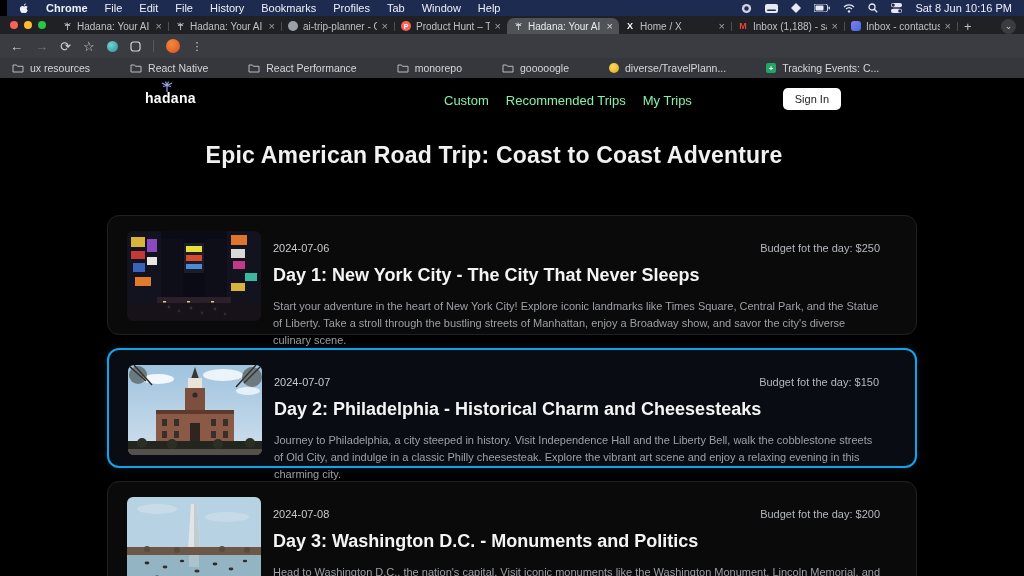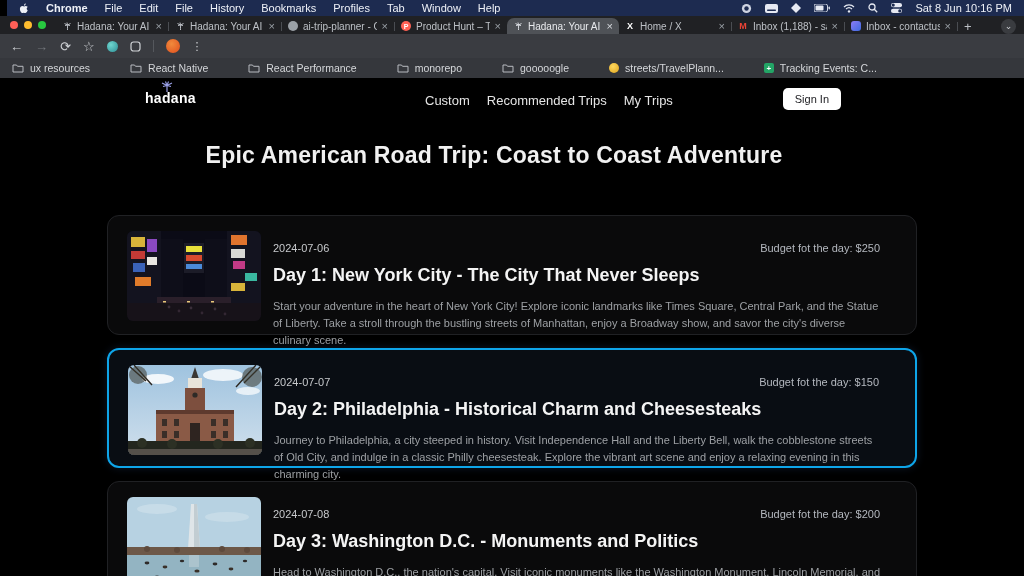--- a/index.html
+++ b/index.html
@@ -67,22 +67,22 @@
   .bm-sheet { width:10px; height:10px; border-radius:2px; background:#23a566; color:#fff;
     font-size:8px; font-weight:700; display:flex; align-items:center; justify-content:center; }
 
   
   .page { position:absolute; top:78px; left:0; width:988px; height:498px; background:#000;
     overflow:hidden; }
   .site-header { position:absolute; top:0; left:0; width:100%; height:46px; }
   .logo { position:absolute; left:145px; top:12px; color:#fff; font-size:14px;
     font-weight:700; letter-spacing:.3px; }
   .logo svg { position:absolute; left:15px; top:-9px; }
-  .mainnav { position:absolute; left:423px; top:15px; display:flex; gap:13px;
-    color:#e5e5e5; font-size:13px; }
+  .mainnav { position:absolute; left:442px; top:15px; display:flex; gap:13px;
+    color:#86efac; font-size:13px; }
   .mainnav .navlink { padding:0 2px; }
   .signin { position:absolute; right:147px; top:10px; background:#fff; color:#1b1b1f;
     font-size:11px; font-weight:500; border:none; border-radius:5px; padding:5px 12px; }
   .hero { position:absolute; top:64px; width:100%; text-align:center; color:#f1f1f1;
     font-size:23px; font-weight:700; letter-spacing:.2px; }
   .cards { position:absolute; top:137px; left:107px; width:810px; }
   .card { position:relative; height:120px; border-radius:12px; background:#0a0a0b;
     border:1px solid #202124; margin-bottom:13px; }
   .card.highlight { border:2px solid #0ea5e9; background:#090d13;
     box-shadow:0 0 9px rgba(48,84,140,.28); }
@@ -282,21 +282,21 @@
     <span>monorepo</span>
   </span>
   <span class="bm">
     <svg width="12" height="10" viewBox="0 0 12 10">
         <path d="M1 2 h3.5 l1 1.3 H11 v5.7 H1z" fill="none" stroke="#b8bbc0"></path>
       </svg>
     <span>gooooogle</span>
   </span>
   <span class="bm">
     <span class="bm-avatar"></span>
-    <span>streets/TravelPlann...</span>
+    <span>diverse/TravelPlann...</span>
   </span>
   <span class="bm">
     <span class="bm-sheet">+</span>
     <span>Tracking Events: C...</span>
   </span>
 </div>
 
 <div class="page">
 
   <div class="site-header">

